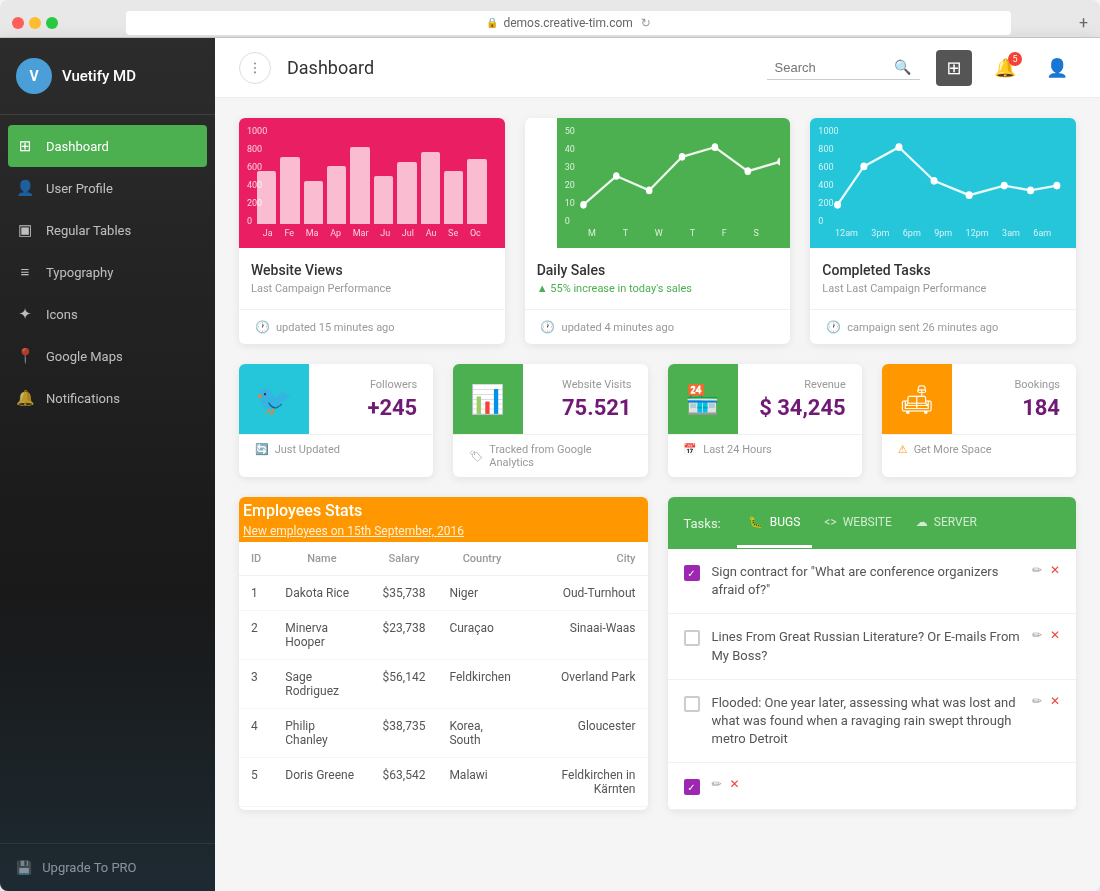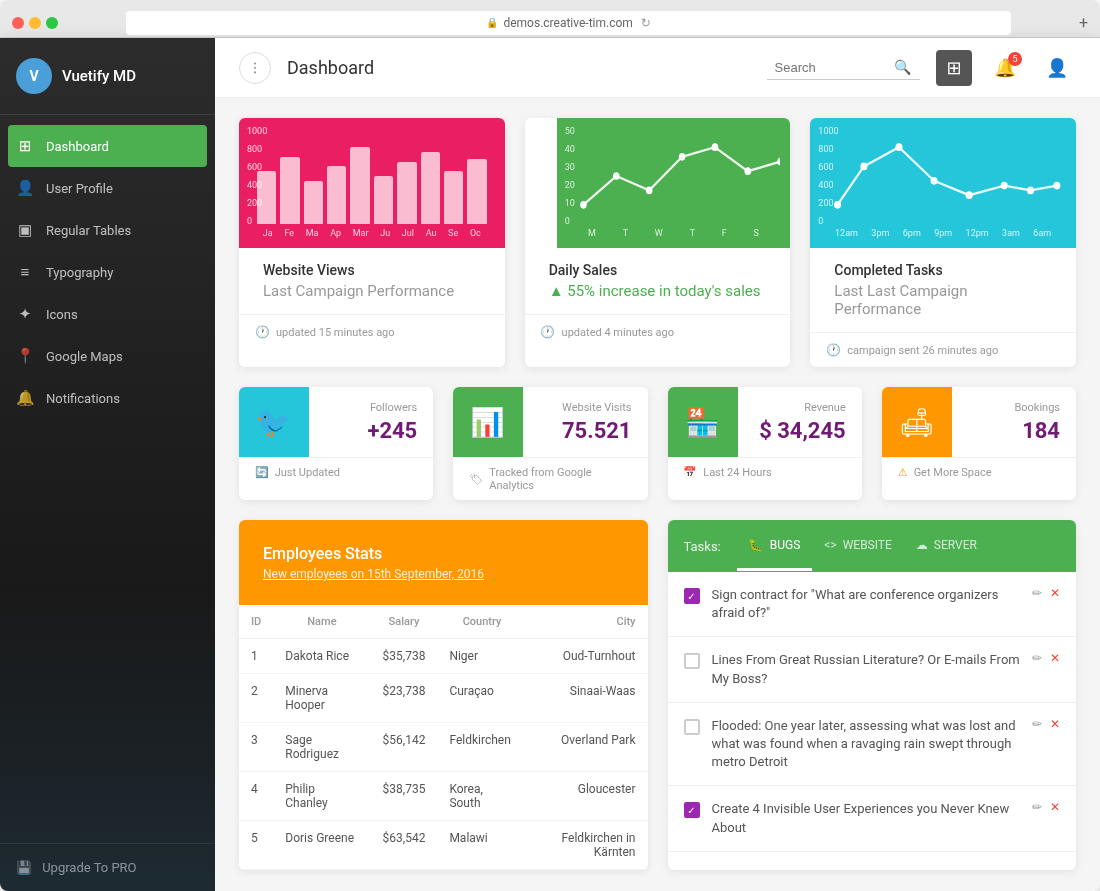--- a/index.html
+++ b/index.html
@@ -262,25 +262,25 @@
       flex: 1;
       background: rgba(255,255,255,0.7);
       border-radius: 2px 2px 0 0;
       min-width: 8px;
     }
 
     
     .line-chart-svg { width: 100%; height: 100px; }
 
     .stat-info {
-      padding: 14px 24px;
+      padding: 14px 12px;
       border-bottom: 1px solid #f0f0f0;
     }
     .stat-title { font-size: 14px; color: #333; font-weight: 500; margin-bottom: 4px; }
-    .stat-subtitle { font-size: 15px; color: #999; display: flex; align-items: center; gap: 4px; }
+    .stat-subtitle { font-size: 11px; color: #999; display: flex; align-items: center; gap: 4px; }
     .stat-subtitle.up { color: #4caf50; }
     .stat-footer {
       padding: 10px 16px;
       font-size: 11px;
       color: #999;
       display: flex;
       align-items: center;
       gap: 6px;
     }
     .clock-icon { font-size: 12px; }
@@ -343,21 +343,21 @@
 
     
     .employee-card {
       background: #fff;
       border-radius: 6px;
       box-shadow: 0 2px 8px rgba(0,0,0,0.08);
       overflow: hidden;
     }
     .employee-header {
       background: #ff9800;
-      padding: 24px;
+      padding: 4px;
       color: #fff;
     }
     .employee-header-title { font-size: 16px; font-weight: 500; margin-bottom: 4px; }
     .employee-header-sub { font-size: 12px; opacity: 0.85; text-decoration: underline; }
     .employee-table { width: 100%; border-collapse: collapse; }
     .employee-table th {
       text-align: center;
       padding: 10px 12px;
       font-size: 11px;
       color: #999;
@@ -823,21 +823,20 @@
               <div class="task-item">
       <div class="task-checkbox "></div>
       <div class="task-text">Flooded: One year later, assessing what was lost and what was found when a ravaging rain swept through metro Detroit</div>
       <div class="task-actions">
         <span class="task-edit">✏</span>
         <span class="task-delete">✕</span>
       </div>
     </div>
               <div class="task-item">
       <div class="task-checkbox checked">✓</div>
-      <div class="task-text">Create 4 Invisible User Experiences you Never Knew About</div>
       <div class="task-actions">
         <span class="task-edit">✏</span>
         <span class="task-delete">✕</span>
       </div>
     </div>
             </div>
         </div>
 
       </div>
     </div>

